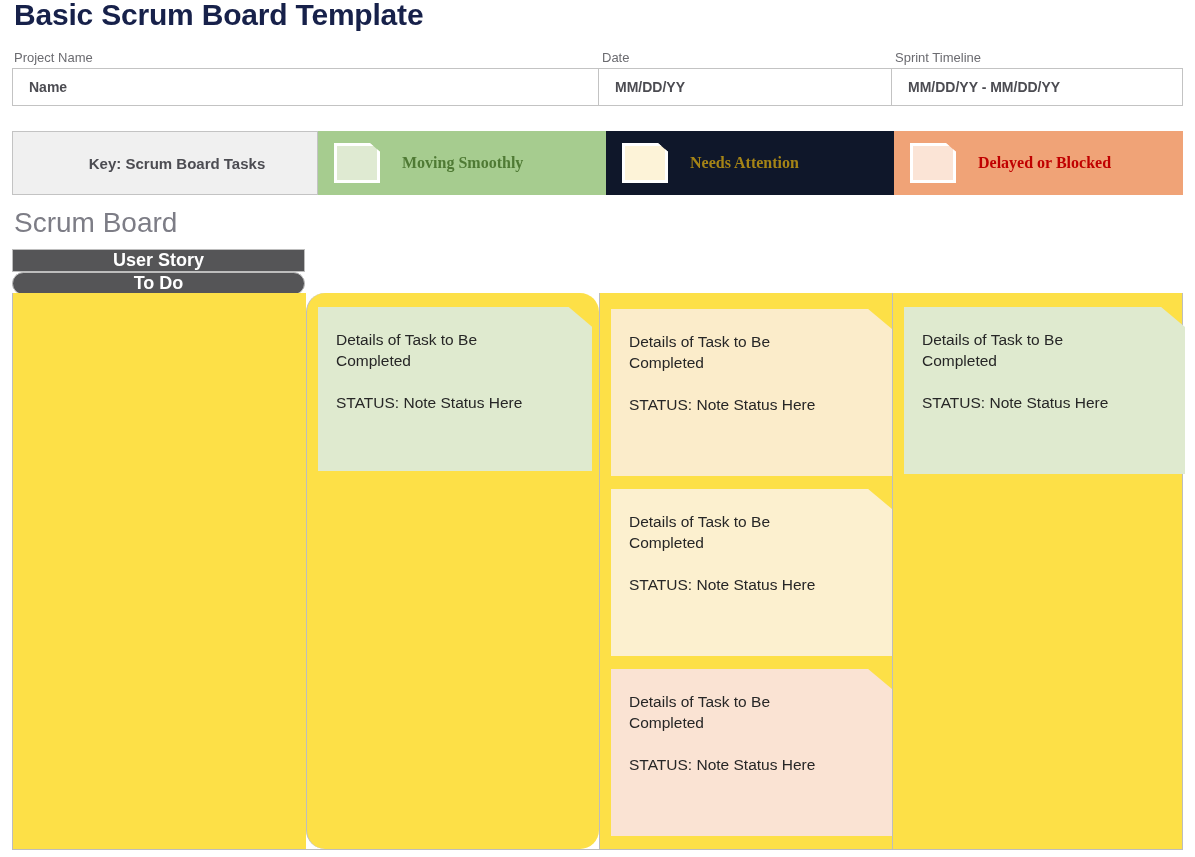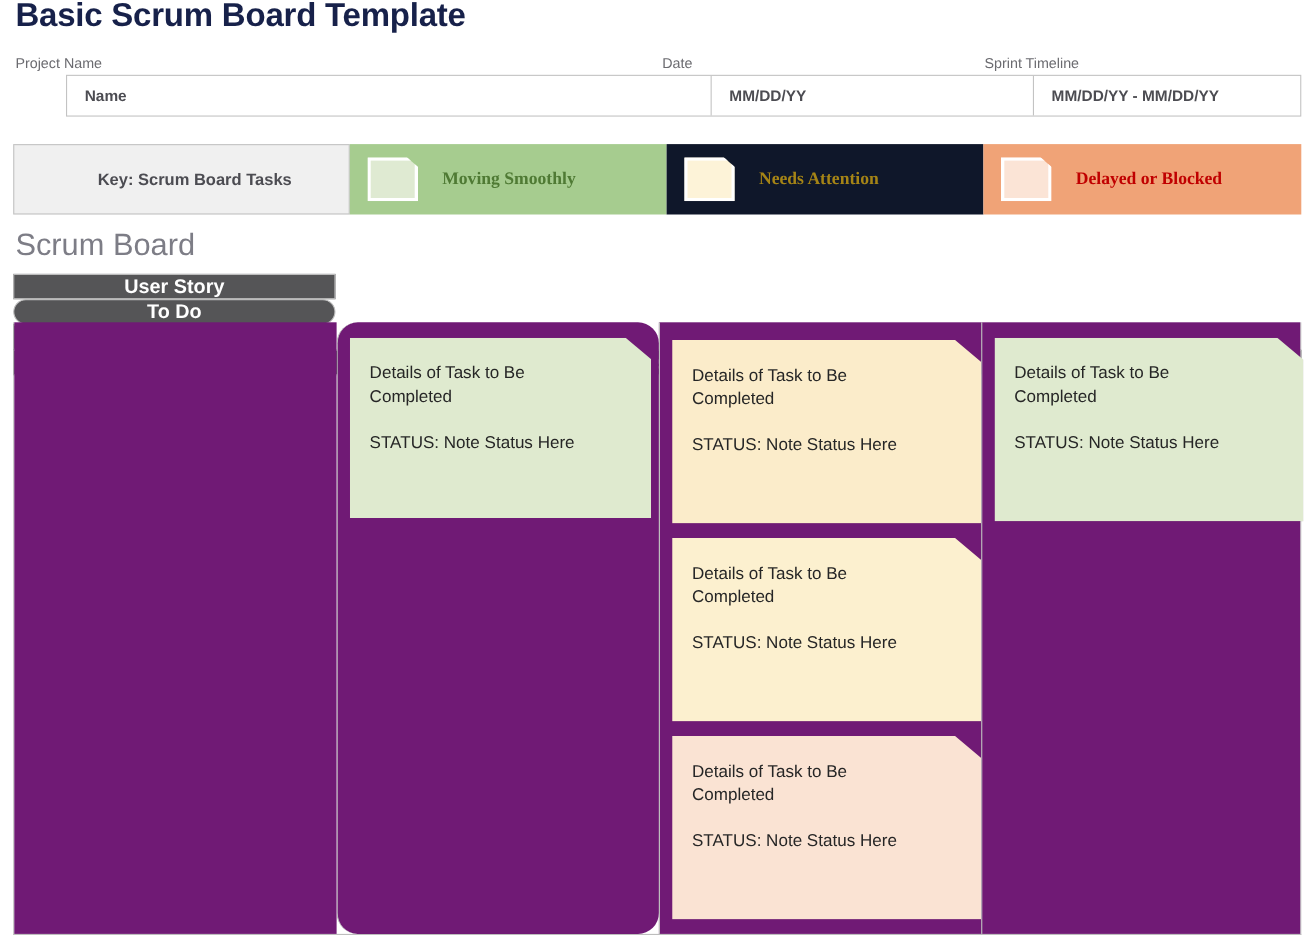--- a/index.html
+++ b/index.html
@@ -46,21 +46,20 @@
     color: #6b6b70;
     white-space: nowrap;
   }
   .meta-fields {
     position: relative;
     display: flex;
     border: 1px solid #c3c3c3;
     background: #fff;
     height: 38px;
     box-sizing: border-box;
-    margin-left: 48px;
   }
   .meta-cell {
     display: flex;
     align-items: center;
     box-sizing: border-box;
     padding-left: 16px;
     font-size: 14px;
     font-weight: bold;
     color: #4c4c52;
     white-space: nowrap;
@@ -168,21 +167,21 @@
   .board-body {
     display: flex;
     height: 557px;
     box-sizing: border-box;
     border: 1px solid #bdbdbd;
     border-top: none;
   }
   .col {
     box-sizing: border-box;
     position: relative;
-    background: #701a75;
+    background: #fde047;
   }
   .col + .col { border-left: 1px solid #bdbdbd; }
 
   .col-user-story { width: 293px; }
   .col-todo       { width: 293px; border-radius: 19px; }
   .col-inprogress { width: 293px; }
   .col-done       { flex: 1; }
 
   
   .sticky {

